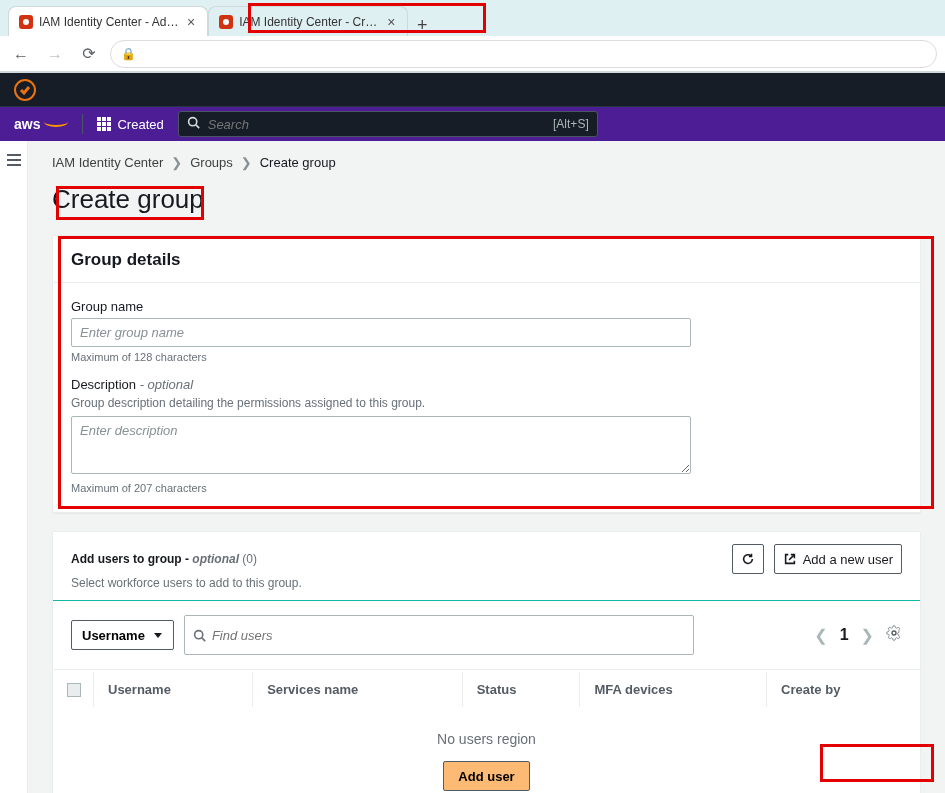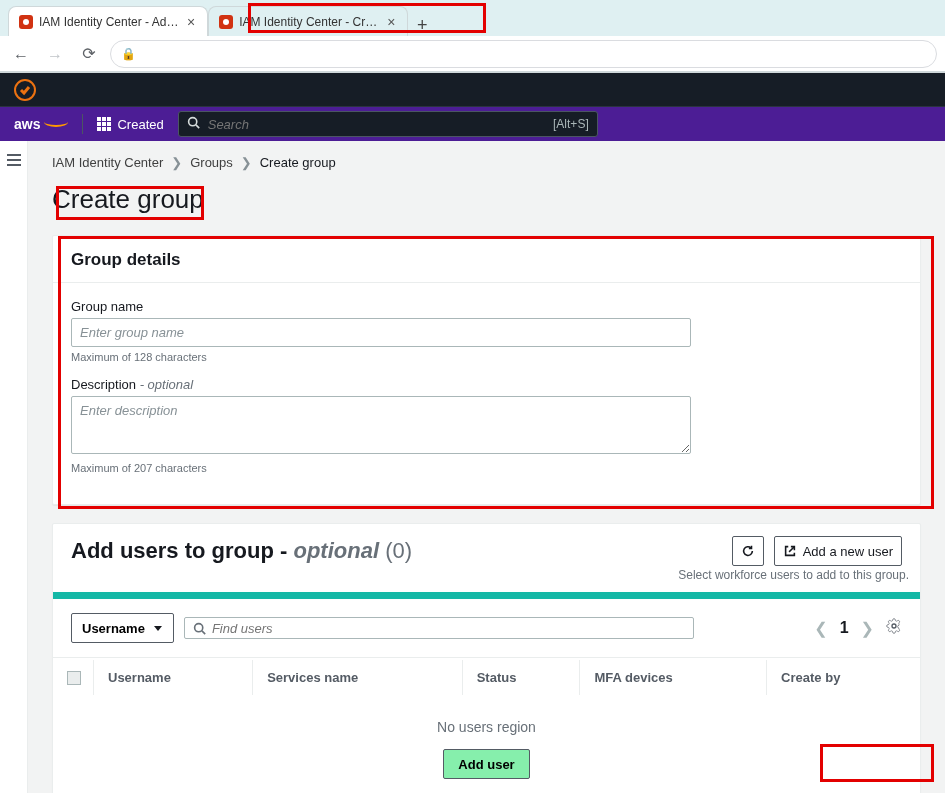--- a/index.html
+++ b/index.html
@@ -62,43 +62,43 @@
   .sublabel{ font-size:12px; color:#687078; margin-bottom:6px;}
   .field-hint{ font-size:11px; color:#687078; margin-top:4px;}
   .italic{ font-style:italic; color:#687078;}
   input.text, textarea.text{ width:620px; border:1px solid #aab7b8; border-radius:2px; padding:6px 8px; font-size:13px; color:#16191f;}
   input.text::placeholder, textarea.text::placeholder{ color:#879196; font-style:italic;}
   textarea.text{ height:58px; resize:both;}
   .field-block{ margin-bottom:14px;}
 
   
   .panel-header-row{ display:flex; align-items:center; justify-content:space-between; padding:12px 18px 0 18px;}
-  .panel-header-row h2{ border:none; padding:0; font-size:22px;}
+  .panel-header-row h2{ border:none; padding:0; font-size:12px;}
   .panel-header-row .count{ color:#687078; font-weight:400;}
   .panel-header-actions{ display:flex; gap:10px;}
   .icon-btn{ height:30px; border:1px solid #545b64; background:#fff; border-radius:2px; display:flex; align-items:center; justify-content:center; padding:0 8px; gap:6px; font-size:13px; color:#16191f;}
   .icon-btn svg{ width:14px;height:14px;}
-  .subdesc{ font-size:12px; color:#687078; padding:2px 11px 10px 18px; border-bottom:7px solid #14b8a6;text-align:right;}
+  .subdesc{ font-size:12px; color:#687078; padding:2px 11px 10px 18px; border-bottom:1px solid #14b8a6;}
 
   .filter-row{ display:flex; align-items:center; gap:10px; padding:14px 18px;}
   .select-btn{ height:30px; border:1px solid #545b64; background:#fff; border-radius:2px; padding:0 10px; display:flex; align-items:center; gap:8px; font-size:13px; font-weight:700;}
-  .find-box{ flex:0 0 510px; height:22px; border:1px solid #aab7b8; border-radius:2px; display:flex; align-items:center; padding:0 8px; gap:6px;}
+  .find-box{ flex:0 0 510px; height:40px; border:1px solid #aab7b8; border-radius:2px; display:flex; align-items:center; padding:0 8px; gap:6px;}
   .find-box input{ border:none; outline:none; font-size:13px; font-style:italic; flex:1;}
   .pager{ margin-left:auto; display:flex; align-items:center; gap:12px; color:#687078;}
   .pager .num{ color:#16191f; font-weight:700;}
   .gear{ color:#545b64;}
 
   table.users{ width:100%; border-top:1px solid #eaeded;}
   table.users th{ text-align:left; font-size:13px; font-weight:700; color:#545b64; padding:10px 12px; border-right:1px solid #eaeded;}
   table.users th:last-child{ border-right:none;}
   .checkbox-cell{ width:36px; text-align:center; padding:10px 0 10px 18px;}
   .cbox{ width:14px;height:14px;border:1px solid #aab7b8; background:#eaeded;}
   .empty{ text-align:center; padding:22px 0;}
   .empty .msg{ color:#687078; font-size:14px; margin-bottom:14px;}
-  .btn{ height:30px; border:1px solid #545b64; background:#86efac; border-radius:2px; padding:0 14px; font-size:13px; font-weight:700;}
+  .btn{ height:30px; border:1px solid #545b64; background:#fdba74; border-radius:2px; padding:0 14px; font-size:13px; font-weight:700;}
 
 </style>
 </head>
 <body>
 
 <div class="browser-chrome">
   <div class="tab-strip">
     <div class="tab">
       <span class="favicon">
           <svg viewBox="0 0 10 10">
@@ -186,24 +186,25 @@
     <h1 class="page-title">Create group</h1>
 
     <div class="panel">
       <h2>Group details</h2>
       <div class="body">
         <div class="field-block">
           <div class="field-label">Group name</div>
           <input class="text" type="text" placeholder="Enter group name" style="">
           <div class="field-hint">Maximum of 128 characters</div>
         </div>
-        <div class="field-block" style="margin-bottom:12px;">
+        <div class="field-block" style="margin-bottom:0;">
           <div class="field-label">
             <span>Description</span><span class="italic"> - optional</span>
           </div>
+          <div class="sublabel">Group description detailing the permissions assigned to this group.</div>
           <textarea class="text" placeholder="Enter description" style=""></textarea>
           <div class="field-hint">Maximum of 207 characters</div>
         </div>
       </div>
     </div>
 
     <div class="panel">
       <div class="panel-header-row">
         <h2>
           <span>Add users to group - </span><span class="italic">optional</span>

